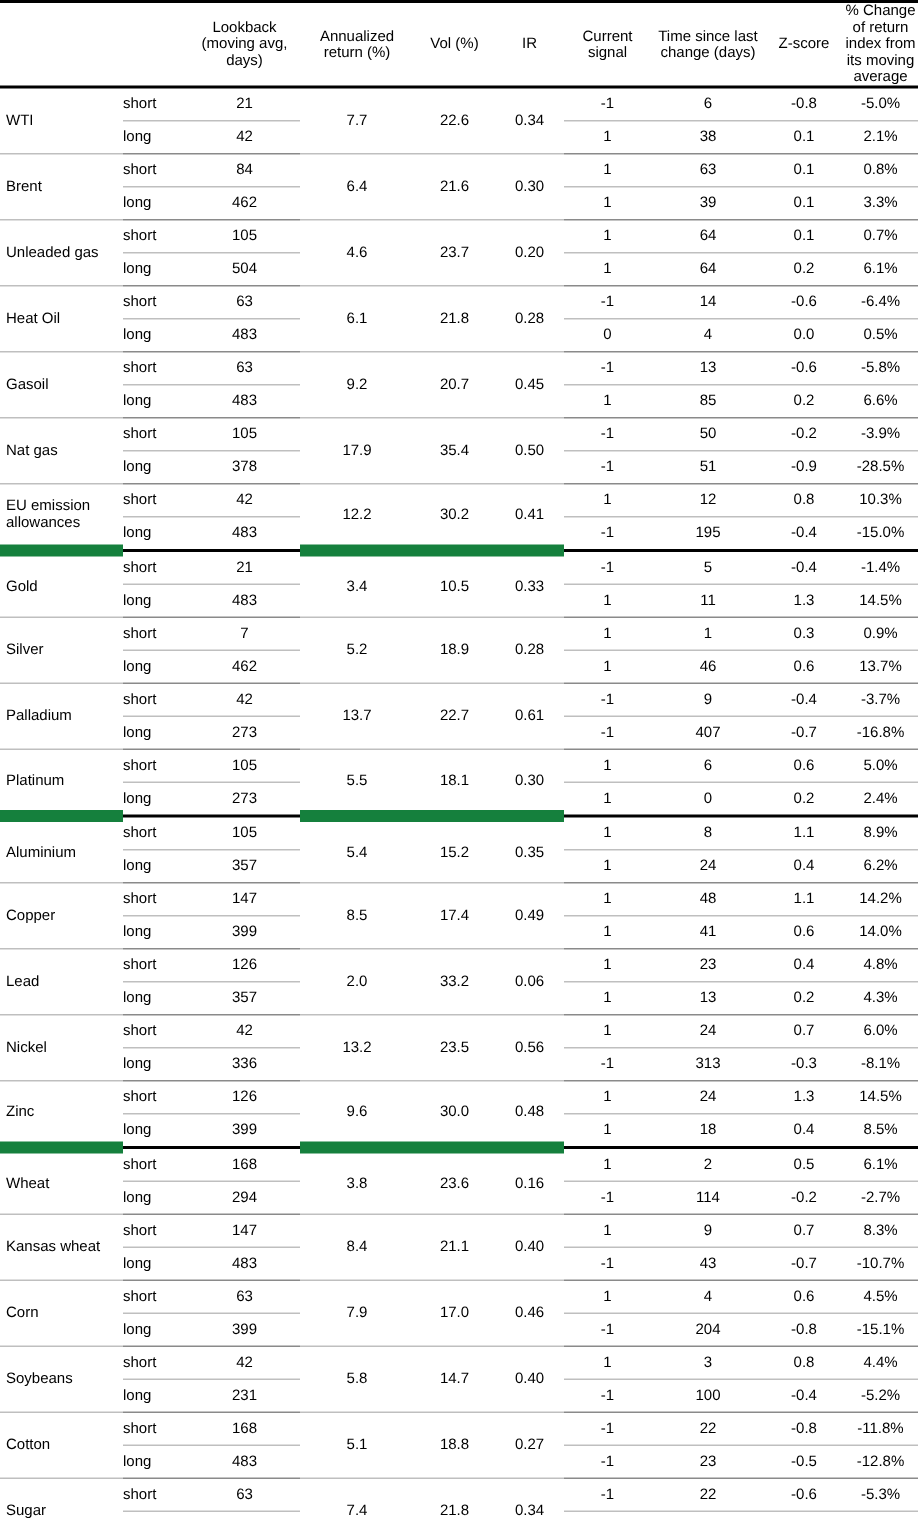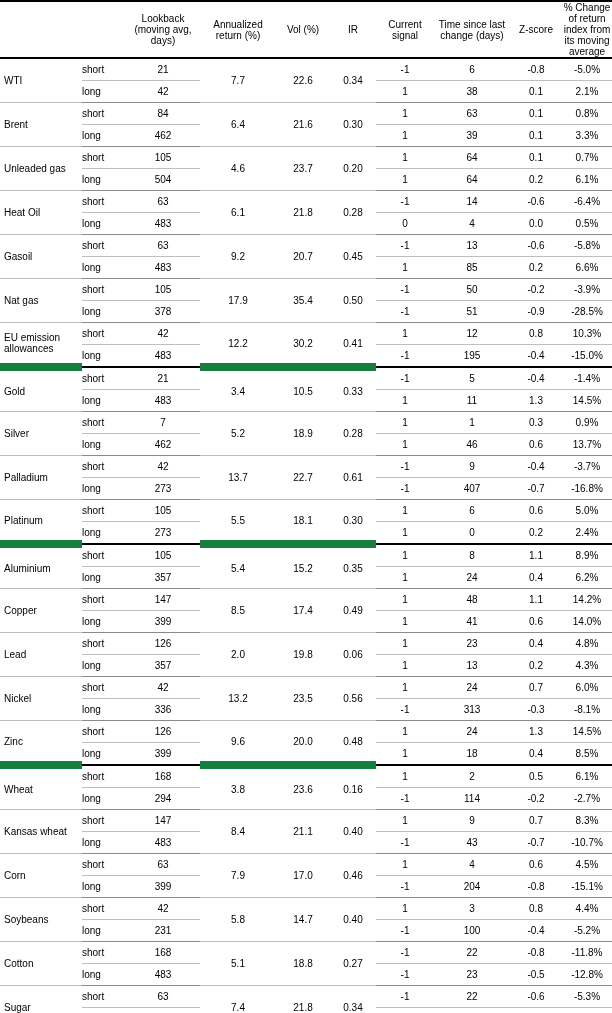--- a/index.html
+++ b/index.html
@@ -392,21 +392,21 @@
           <td class="num rowcell">1</td>
           <td class="num rowcell">41</td>
           <td class="num rowcell">0.6</td>
           <td class="num rowcell">14.0%</td>
         </tr>
         <tr class="short">
           <td class="name merged rowcell" rowspan="2">Lead</td>
           <td class="term rowcell">short</td>
           <td class="num rowcell">126</td>
           <td class="num merged rowcell" rowspan="2">2.0</td>
-          <td class="num merged rowcell" rowspan="2">19.8</td>
+          <td class="num merged rowcell" rowspan="2">33.2</td>
           <td class="num merged rowcell" rowspan="2">0.06</td>
           <td class="num rowcell">1</td>
           <td class="num rowcell">23</td>
           <td class="num rowcell">0.4</td>
           <td class="num rowcell">4.8%</td>
         </tr>
         <tr class="long">
           <td class="term rowcell">long</td>
           <td class="num rowcell">357</td>
           <td class="num rowcell">1</td>
@@ -432,21 +432,21 @@
           <td class="num rowcell">-1</td>
           <td class="num rowcell">313</td>
           <td class="num rowcell">-0.3</td>
           <td class="num rowcell">-8.1%</td>
         </tr>
         <tr class="short">
           <td class="name merged rowcell group-end-cell" rowspan="2">Zinc</td>
           <td class="term rowcell">short</td>
           <td class="num rowcell">126</td>
           <td class="num merged rowcell group-end-cell" rowspan="2">9.6</td>
-          <td class="num merged rowcell group-end-cell" rowspan="2">20.0</td>
+          <td class="num merged rowcell group-end-cell" rowspan="2">30.0</td>
           <td class="num merged rowcell group-end-cell" rowspan="2">0.48</td>
           <td class="num rowcell">1</td>
           <td class="num rowcell">24</td>
           <td class="num rowcell">1.3</td>
           <td class="num rowcell">14.5%</td>
         </tr>
         <tr class="long group-end">
           <td class="term rowcell">long</td>
           <td class="num rowcell">399</td>
           <td class="num rowcell">1</td>

